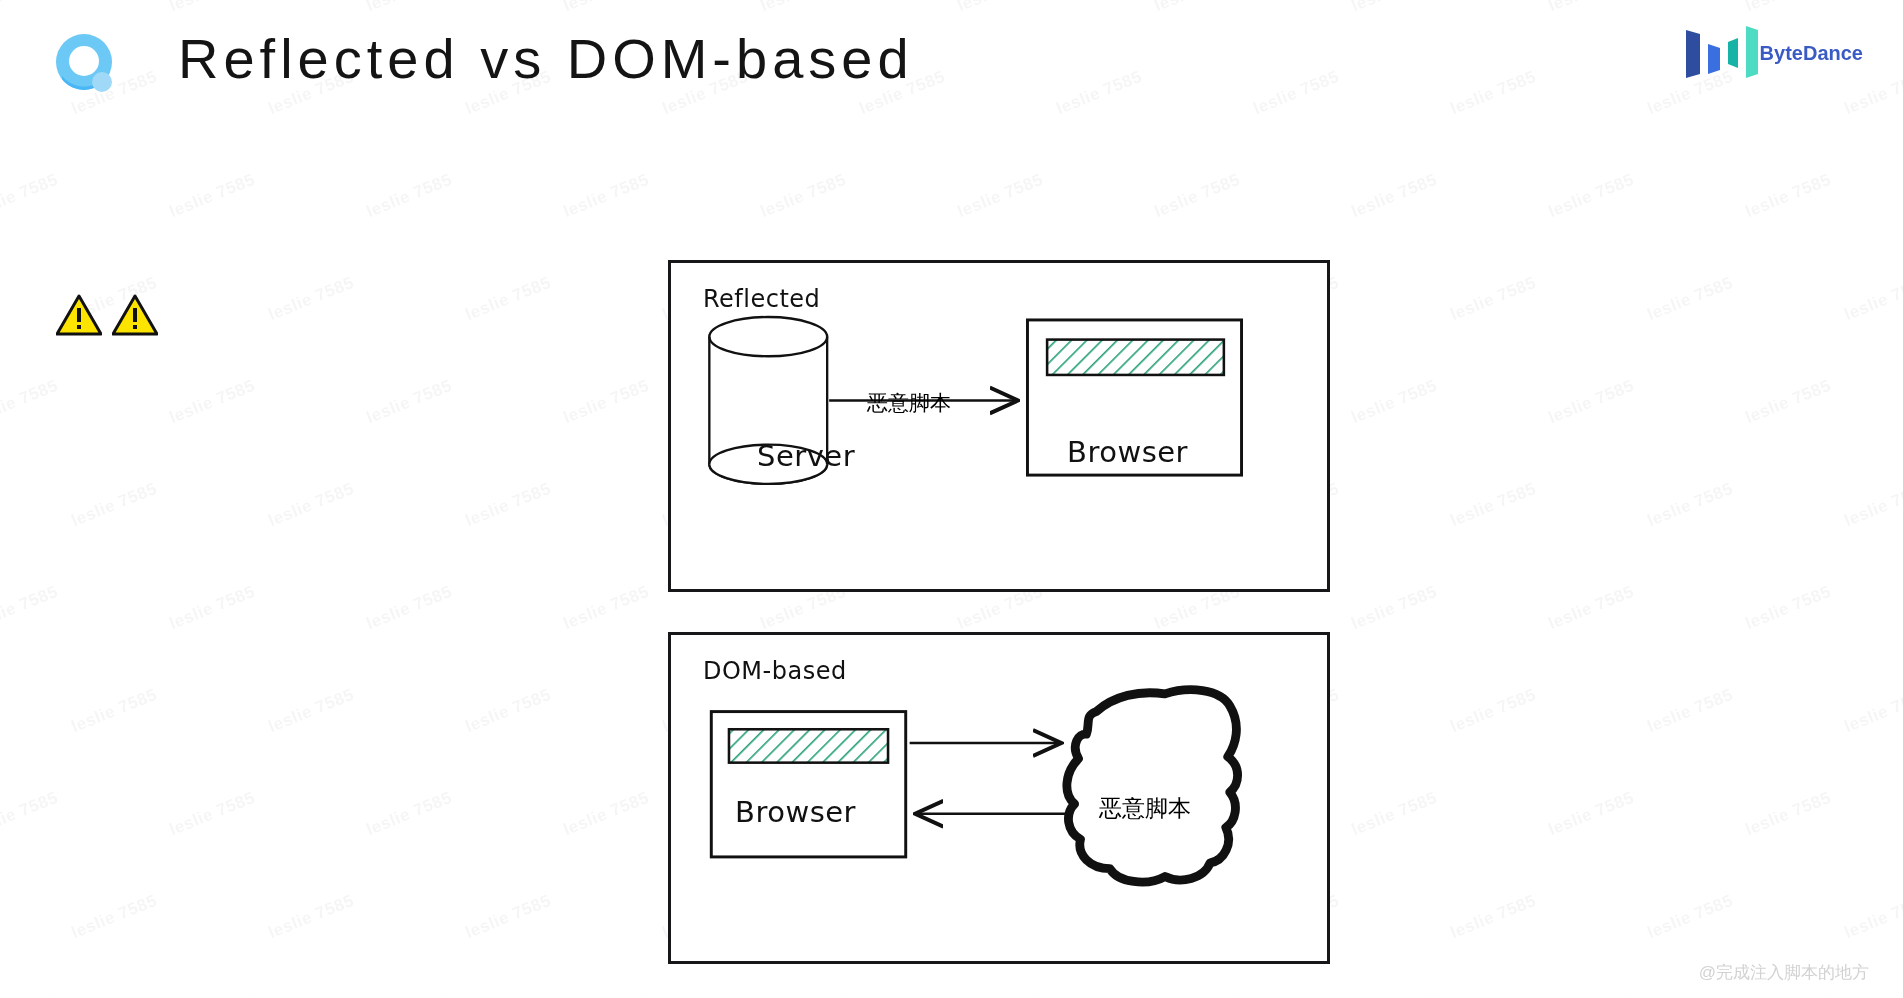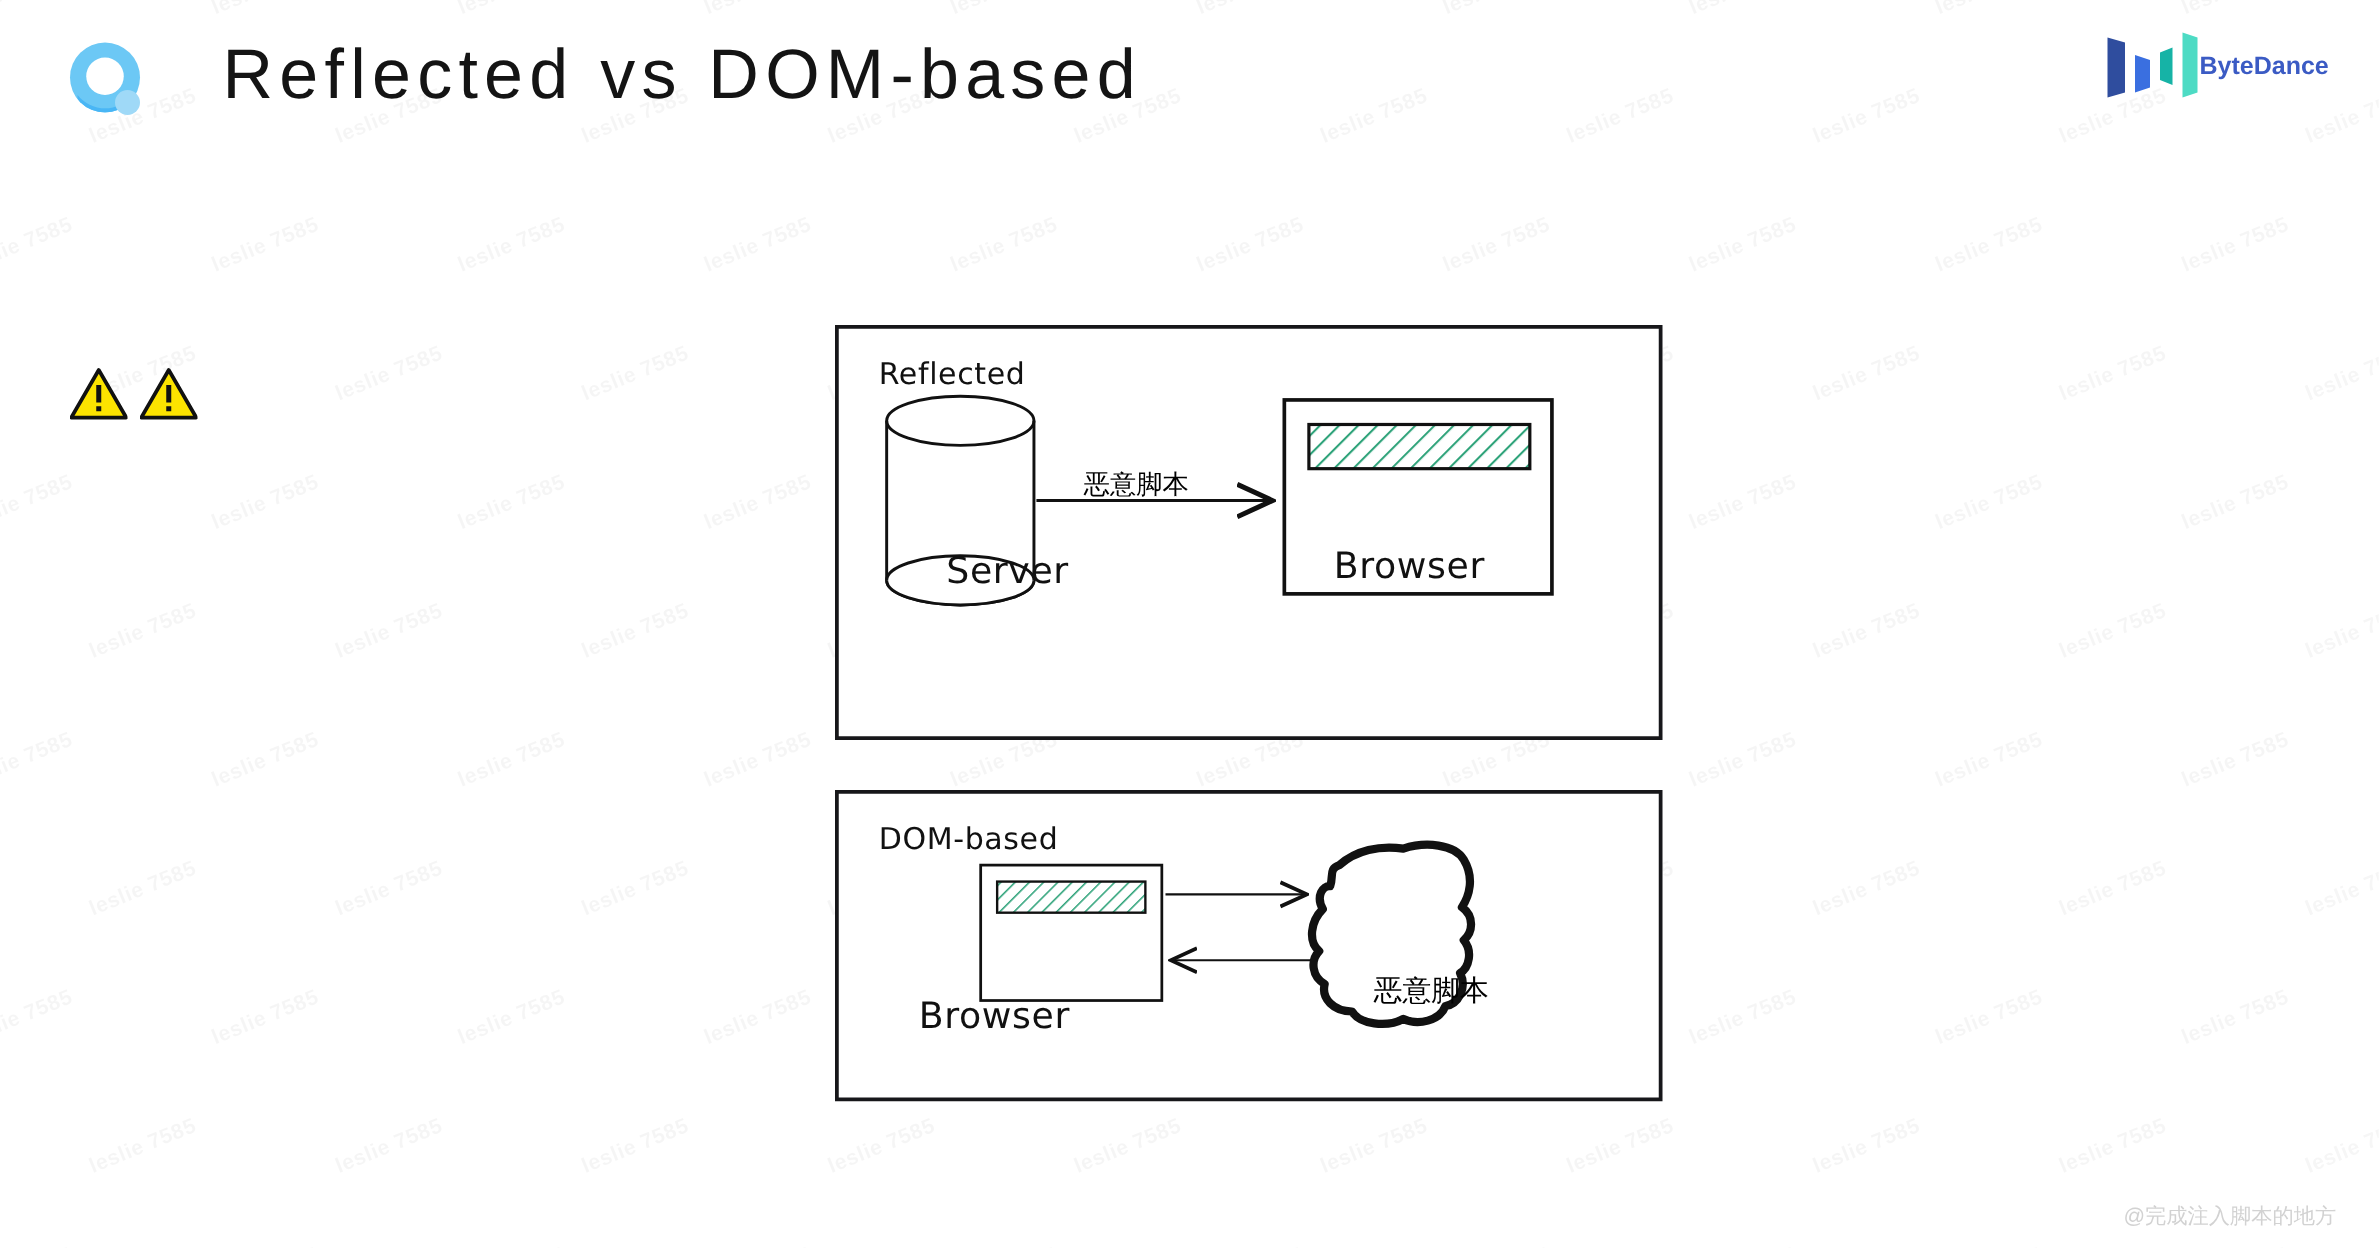--- a/index.html
+++ b/index.html
@@ -117,21 +117,21 @@
   #reflected-box {
     left: 668px;
     top: 260px;
     width: 662px;
     height: 332px;
   }
   #dom-box {
     left: 668px;
     top: 632px;
     width: 662px;
-    height: 249px;
+    height: 332px;
   }
   .diagram-label {
     position: absolute;
     left: 32px;
     top: 22px;
     font-size: 24px;
     color: #111;
     font-family: "DejaVu Sans", sans-serif;
     font-weight: 400;
     letter-spacing: 0.5px;
@@ -142,20 +142,21 @@
     width: 100%;
     height: 100%;
     overflow: visible;
   }
   .cn-label {
     position: absolute;
     font-size: 21px;
     color: #000;
     font-family: "Liberation Sans", sans-serif;
     white-space: nowrap;
+    margin-top: 16px;
   }
   .sketch-text {
     position: absolute;
     font-family: "DejaVu Sans", sans-serif;
     font-size: 29px;
     color: #111;
     white-space: nowrap;
     letter-spacing: 0.5px;
   }
 

